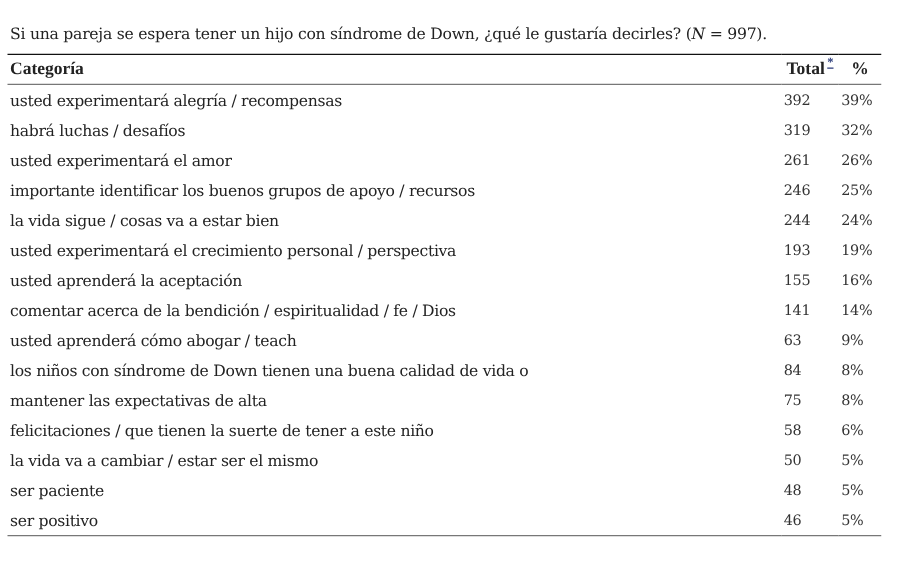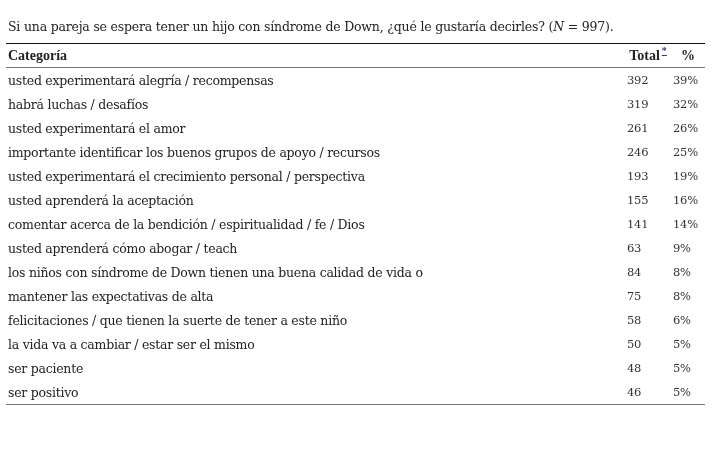--- a/index.html
+++ b/index.html
@@ -50,20 +50,25 @@
         <td>usted experimentará el amor</td>
         <td class="num">261</td>
         <td class="num">26%</td>
       </tr>
       <tr>
         <td>importante identificar los buenos grupos de apoyo / recursos</td>
         <td class="num">246</td>
         <td class="num">25%</td>
       </tr>
       <tr>
+        <td>la vida sigue / cosas va a estar bien</td>
+        <td class="num">244</td>
+        <td class="num">24%</td>
+      </tr>
+      <tr>
         <td>usted experimentará el crecimiento personal / perspectiva</td>
         <td class="num">193</td>
         <td class="num">19%</td>
       </tr>
       <tr>
         <td>usted aprenderá la aceptación</td>
         <td class="num">155</td>
         <td class="num">16%</td>
       </tr>
       <tr>

